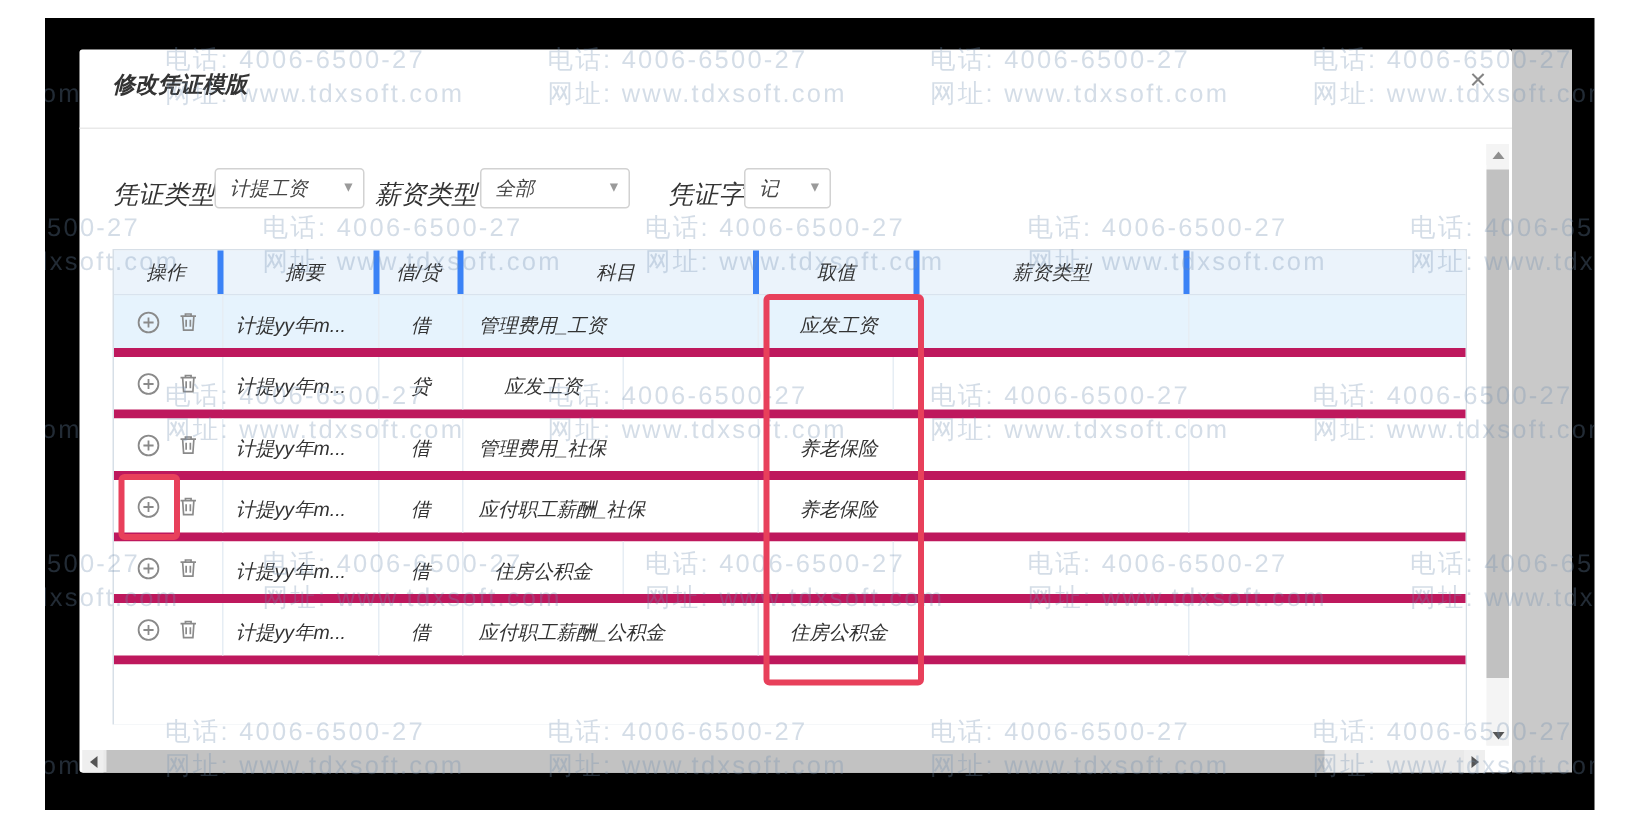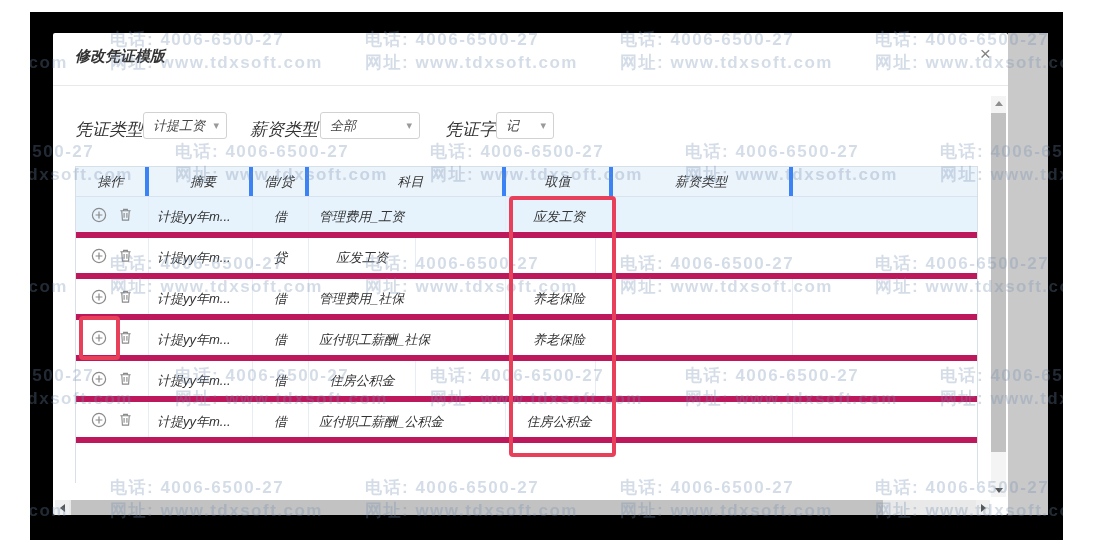--- a/index.html
+++ b/index.html
@@ -18,21 +18,21 @@
   .close-btn{position:absolute;right:12px;top:10px;width:22px;height:22px;line-height:22px;text-align:center;
     font-size:19px;color:#848484;cursor:pointer;}
   .title-divider{position:absolute;left:0;top:52px;width:100%;height:1px;background:#e9e9e9;}
 
   
   .filters{position:absolute;left:0;top:79px;width:100%;height:28px;}
   .f-label{position:absolute;top:6px;font-size:17px;color:#333;}
   .dropdown{position:absolute;top:0;height:27px;box-sizing:border-box;border:1px solid #d2d2d2;border-radius:3px;
     background:#fff;font-size:13px;color:#444;line-height:25px;padding-left:9px;cursor:pointer;}
   .dropdown .caret{position:absolute;right:7px;top:0;line-height:25px;font-size:11px;color:#9a9a9a;}
-  #f0-label{left:22px;} #f0-dd{left:90px;width:84px;}
+  #f0-label{left:22px;} #f0-dd{left:90px;width:100px;}
   #f1-label{left:197px;} #f1-dd{left:267px;width:100px;}
   #f2-label{left:392px;} #f2-dd{left:443px;width:58px;}
 
   
   .table{position:absolute;left:22px;top:133px;width:903px;height:317px;box-sizing:border-box;
     border:1px solid #d7dfe7;background:#fff;}
   .thead{display:flex;height:30px;background:#ebf3fb;border-bottom:1px solid #d9e3ee;box-sizing:border-box;}
   .th{box-sizing:border-box;border-right:4px solid #3b82f6;font-size:13px;color:#333;text-align:center;
     line-height:29px;overflow:hidden;white-space:nowrap;}
   .trow{display:flex;height:41px;border-bottom:6px solid #be185d;box-sizing:border-box;background:#fff;}
@@ -70,21 +70,21 @@
   
   .hscroll{position:absolute;left:2px;top:467px;width:935px;height:15px;background:#e9e9e9;}
   .hscroll .btn{position:absolute;top:0;width:14px;height:15px;background:#efefef;display:flex;
     align-items:center;justify-content:center;cursor:pointer;}
   .hscroll .btn.left{left:0;} .hscroll .btn.right{right:0;}
   .hthumb{position:absolute;left:16px;top:0;width:812px;height:15px;background:#c2c2c2;cursor:pointer;}
 
   
   .wm-layer{position:absolute;left:30px;top:12px;width:1033px;height:528px;z-index:40;
     pointer-events:none;overflow:hidden;}
-  .wm-tile{position:absolute;color:rgba(114,142,175,0.30);font-weight:bold;font-size:17px;
+  .wm-tile{position:absolute;color:rgba(114,142,175,0.30);font-weight:normal;font-size:17px;
     letter-spacing:1.5px;line-height:23px;white-space:nowrap;}
 </style>
 </head>
 <body>
 
 <div class="canvas">
   <div class="frame">
 
     <div class="page-strip"></div>
 

